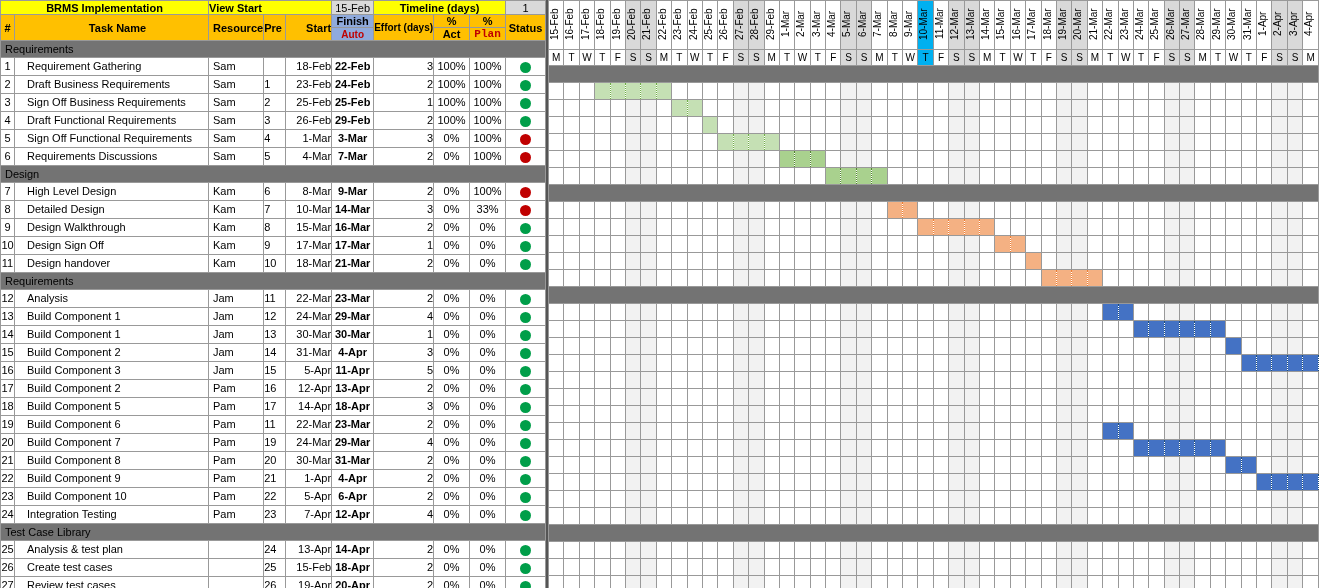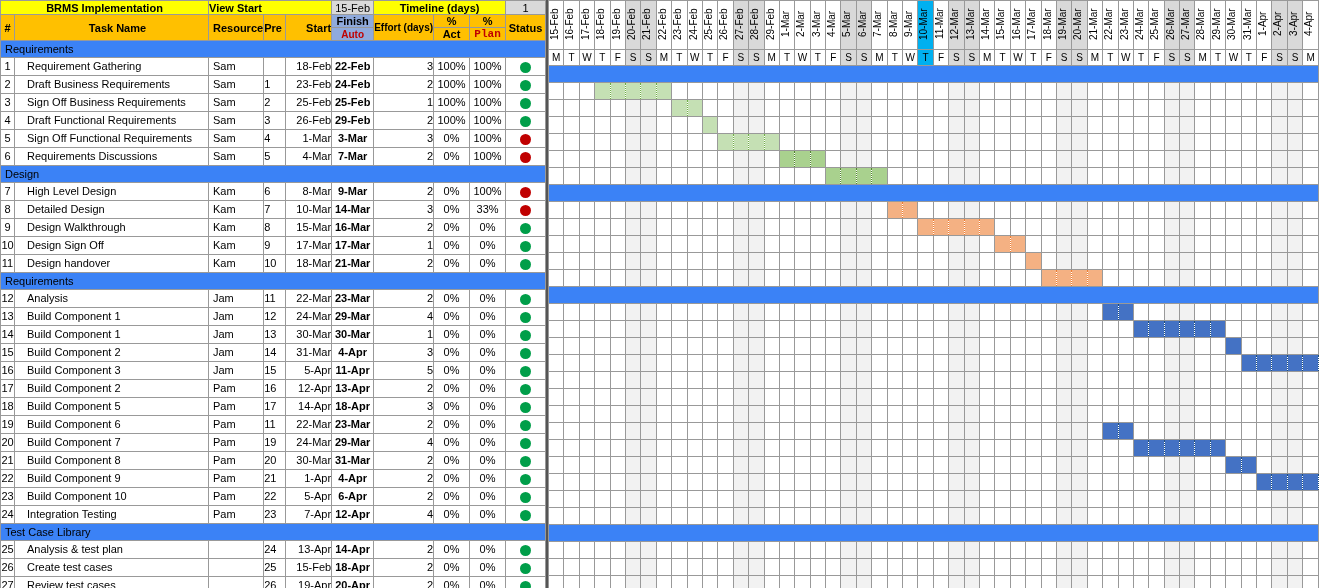--- a/index.html
+++ b/index.html
@@ -20,21 +20,21 @@
 .c-stat  { width:40px; text-align:center;margin-top:32px; }
 
 
 .hdr-yellow { background:#ffff00; font-weight:bold; }
 .hdr-gray   { background:#d9d9d9; }
 .hdr-orange { background:#ffc000; font-weight:bold; }
 .auto       { color:#c00000; font-size:10px;}
 .plan       { color:#c00000;font-family:Liberation Mono, monospace; }
 
 tr.data td { height:17px; line-height:17px; }
-tr.section td { background:#3b82f6; color:#000; font-size:11px; height:16px; line-height:16px; padding-left:4px; }
+tr.section td { background:#737373; color:#000; font-size:11px; height:16px; line-height:16px; padding-left:4px; }
 
 .dot { display:inline-block; width:11px; height:11px; border-radius:50%; vertical-align:middle;}
 .dot-g { background:#009e49; }
 .dot-r { background:#c00000; }
 
 
 .tl-col { width:16px; text-align:center; font-size:10px; }
 .tl-date { writing-mode: vertical-rl; transform: rotate(180deg); height:48px; font-size:10px; padding-top:2px;}
 .tl-dow { height:16px; }
 .wkend-h { background:#d9d9d9; }

